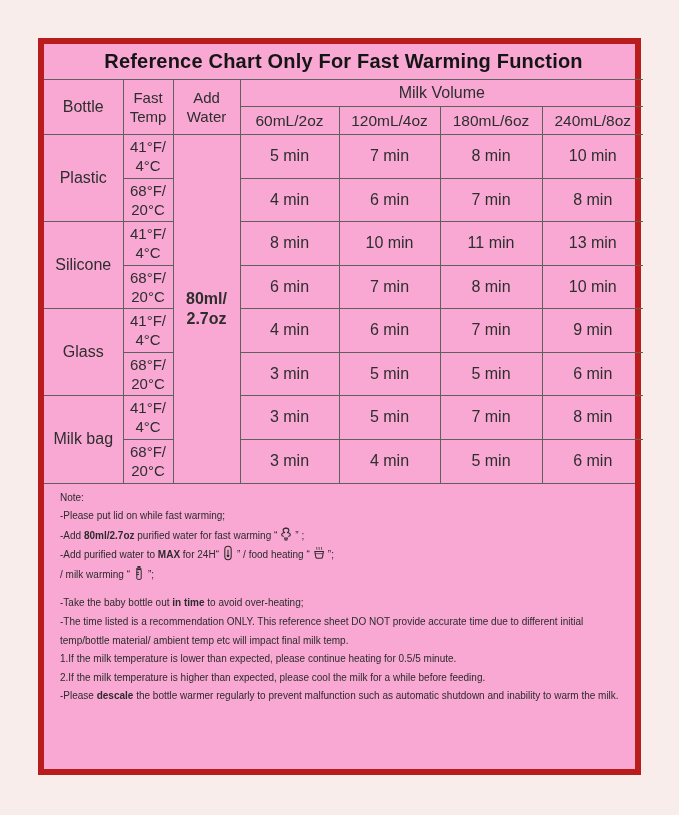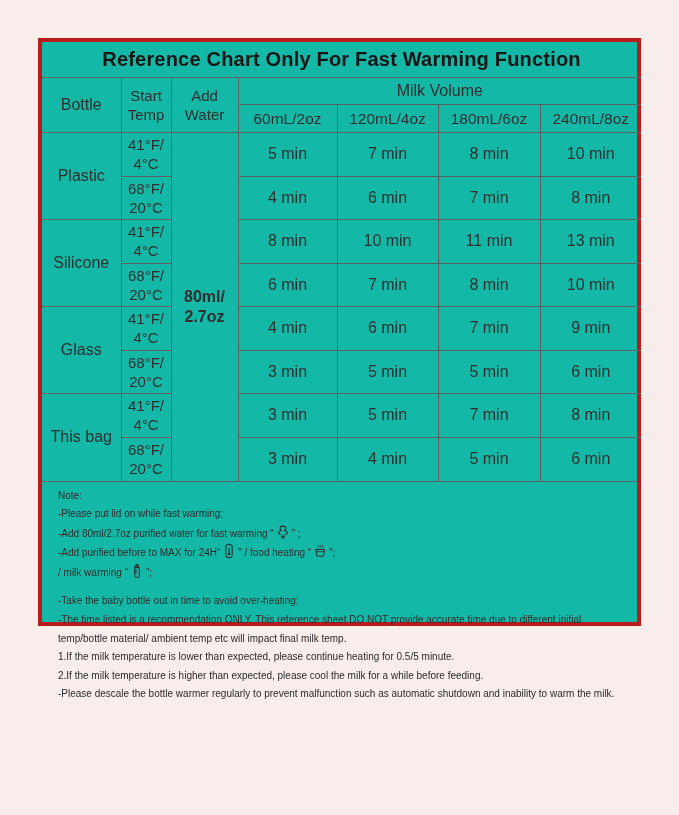--- a/index.html
+++ b/index.html
@@ -6,24 +6,24 @@
   body{
     width:679px;height:815px;
     background:#f8edeb;
     font-family:"Liberation Sans",sans-serif;
     color:#2e2e2e;
     position:relative;
     -webkit-font-smoothing:antialiased;
   }
   .card{
     position:absolute;left:38px;top:38px;
-    width:603px;height:588px;
+    width:603px;height:737px;
     box-sizing:border-box;
-    background:#14b8a6;
-    border:4px solid #b91c1c;
+    background:#f9a8d4;
+    border:6px solid #b91c1c;
   }
   table.ref{
     width:100%;
     border-collapse:collapse;
     border:hidden; 
     table-layout:fixed;
     font-size:16px;
     color:#2e2e2e;
   }
   table.ref td{
@@ -48,21 +48,21 @@
   td.water{font-size:16px;line-height:20px;font-weight:bold;}
   .notes{
     border-top:1px solid #5f5f5f;
     padding:5px 16px 0 16px;
     font-size:10px;
     line-height:18.6px;
     color:#2b2b2b;
   }
   .note-line{white-space:normal;}
   .note-spacer{height:10px;}
-  .b{font-weight:normal;}
+  .b{font-weight:bold;}
   .nicon{display:inline-block;vertical-align:-3px;line-height:0;margin:0 1px;}
   .nicon svg{width:16px;height:16px;display:inline-block;}
 </style>
 </head>
 <body>
 
 <div class="card">
   <table class="ref">
     <colgroup>
       <col style="width:79px">
@@ -73,21 +73,21 @@
         <col style="width:102px">
         <col style="width:101px">
     </colgroup>
     <tbody>
     <tr class="title-row">
       <td colspan="7">Reference Chart Only For Fast Warming Function</td>
     </tr>
     <tr class="hrow1">
       <td rowspan="2">Bottle</td>
       <td rowspan="2" class="temp">
-        <span class="tl">Start</span>
+        <span class="tl">Fast</span>
         <span class="tl">Temp</span>
       </td>
       <td rowspan="2" class="temp">
         <span class="tl">Add</span>
         <span class="tl">Water</span>
       </td>
       <td colspan="4">Milk Volume</td>
     </tr>
     <tr class="hrow2">
       <td>60mL/2oz</td>
@@ -160,21 +160,21 @@
         <span class="tl">68°F/</span>
         <span class="tl">20°C</span>
       </td>
       <td>3 min</td>
       <td>5 min</td>
       <td>5 min</td>
       <td>6 min</td>
     </tr>
 
     <tr class="drow">
-      <td rowspan="2">This bag</td>
+      <td rowspan="2">Milk bag</td>
       <td class="temp">
         <span class="tl">41°F/</span>
         <span class="tl">4°C</span>
       </td>
       <td>3 min</td>
       <td>5 min</td>
       <td>7 min</td>
       <td>8 min</td>
     </tr>
     <tr class="drow">
@@ -192,21 +192,21 @@
 
   <div class="notes">
     <div class="note-line">Note:</div>
     <div>
         <div class="note-line"><span>-Please put lid on while fast warming;</span></div>
         <div class="note-line"><span>-Add </span><span class="b">80ml/2.7oz</span><span> purified water for fast warming “</span><span class="nicon"><svg viewBox="0 0 24 24" fill="none" stroke="#2b2b2b" stroke-width="1.6" stroke-linecap="round">
               <path d="M12 3.2c-2.8 0-4.3 1.8-4.3 3.5 0 1.8 1.5 2.8 2.8 3-2.2.3-5 1-5 3.3 0 1.5 1.4 2.3 2.7 2.3"></path>
               <path d="M12 3.2c2.8 0 4.3 1.8 4.3 3.5 0 1.8-1.5 2.8-2.8 3 2.2.3 5 1 5 3.3 0 1.5-1.4 2.3-2.7 2.3"></path>
               <path d="M9.6 18h4.8M10.2 18l.4 3h2.8l.4-3"></path>
             </svg></span><span>” ;</span></div>
-        <div class="note-line"><span>-Add purified before to </span><span class="b">MAX</span><span> for 24H“</span><span class="nicon"><svg viewBox="0 0 24 24" fill="none" stroke="#2b2b2b" stroke-width="1.6">
+        <div class="note-line"><span>-Add purified water to </span><span class="b">MAX</span><span> for 24H“</span><span class="nicon"><svg viewBox="0 0 24 24" fill="none" stroke="#2b2b2b" stroke-width="1.6">
               <rect x="7.2" y="2" width="9.6" height="20" rx="4.8"></rect>
               <line x1="12" y1="7" x2="12" y2="13.8"></line>
               <circle cx="12" cy="16.3" r="2.1" fill="#2b2b2b" stroke="none"></circle>
             </svg></span><span>”  / food heating  “</span><span class="nicon"><svg viewBox="0 0 24 24" fill="none" stroke="#2b2b2b" stroke-width="1.6" stroke-linecap="round">
               <path d="M8.6 6.6c-.7-1.2.7-1.8 0-3.1M12.2 6.6c-.7-1.2.7-1.8 0-3.1M15.8 6.6c-.7-1.2.7-1.8 0-3.1" stroke-width="1.2"></path>
               <path d="M5.8 9.8h12.8l-1.2 7.6a3 3 0 0 1-3 2.6h-4.4a3 3 0 0 1-3-2.6z"></path>
               <path d="M7 13h10.4" stroke-width="1.1"></path>
             </svg></span><span>”;</span></div>
         <div class="note-line"><span>/ milk warming “</span><span class="nicon"><svg viewBox="0 0 24 24" fill="none" stroke="#2b2b2b" stroke-width="1.5" stroke-linecap="round">
               <path d="M10.4 2.4h3.2M10.9 2.4v1.8M13.1 2.4v1.8"></path>

